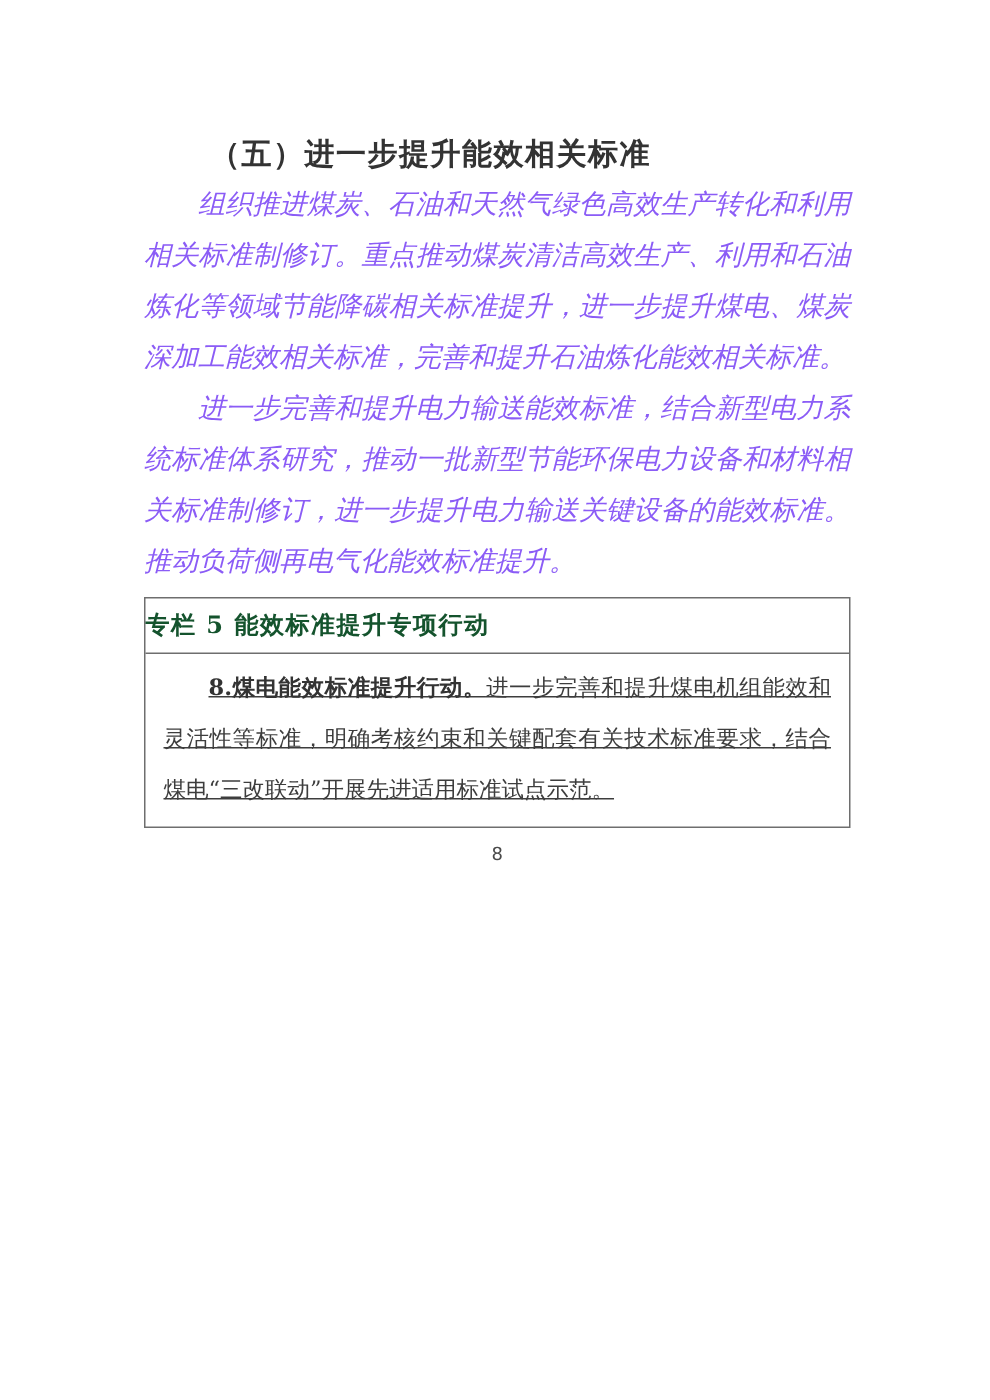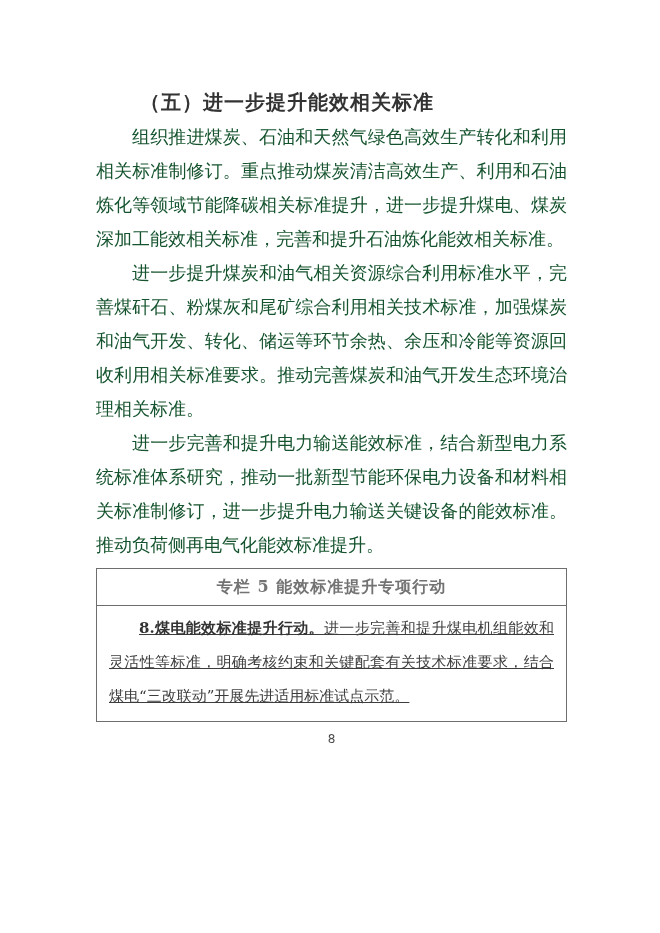--- a/index.html
+++ b/index.html
@@ -28,35 +28,36 @@
     letter-spacing: 1px;
   }
   .para {
     font-size: 18px;
     line-height: 34px;
     margin: 0;
     text-align: justify;
     text-justify: inter-character;
     text-indent: 2em;
     letter-spacing: 0;
-    color: #14532d;
+    color: #8b5cf6;
+    font-style: italic;
   }
   .callout {
     margin-top: 6px;
     border: 1.5px solid #6e6e6e;
     box-sizing: border-box;
     width: 100%;
   }
   .callout-title {
-    text-align: center;
+    text-align: left;
     font-weight: 700;
     font-size: 16px;
     line-height: 36px;
     border-bottom: 1.5px solid #6e6e6e;
-    color: #737373;
+    color: #14532d;
     letter-spacing: 1px;
   }
   .callout-body {
     padding: 5px 12px 8px 12px;
     font-size: 15px;
     line-height: 34px;
     text-align: justify;
     text-justify: inter-character;
     text-indent: 2em;
     color: #3d3d3d;
@@ -77,21 +78,20 @@
 </style>
 </head>
 <body>
 
 <div class="page">
 
   <h2 class="heading">（五）进一步提升能效相关标准</h2>
 
   <p class="para">组织推进煤炭、石油和天然气绿色高效生产转化和利用相关标准制修订。重点推动煤炭清洁高效生产、利用和石油炼化等领域节能降碳相关标准提升，进一步提升煤电、煤炭深加工能效相关标准，完善和提升石油炼化能效相关标准。</p>
 
-  <p class="para">进一步提升煤炭和油气相关资源综合利用标准水平，完善煤矸石、粉煤灰和尾矿综合利用相关技术标准，加强煤炭和油气开发、转化、储运等环节余热、余压和冷能等资源回收利用相关标准要求。推动完善煤炭和油气开发生态环境治理相关标准。</p>
 
   <p class="para">进一步完善和提升电力输送能效标准，结合新型电力系统标准体系研究，推动一批新型节能环保电力设备和材料相关标准制修订，进一步提升电力输送关键设备的能效标准。推动负荷侧再电气化能效标准提升。</p>
 
 
   <div class="callout">
     <div class="callout-title">专栏 5  能效标准提升专项行动</div>
     <div class="callout-body">
       <span class="callout-lead">8.煤电能效标准提升行动。</span><span>进一步完善和提升煤电机组能效和灵活性等标准，明确考核约束和关键配套有关技术标准要求，结合煤电“三改联动”开展先进适用标准试点示范。</span>
     </div>
   </div>

